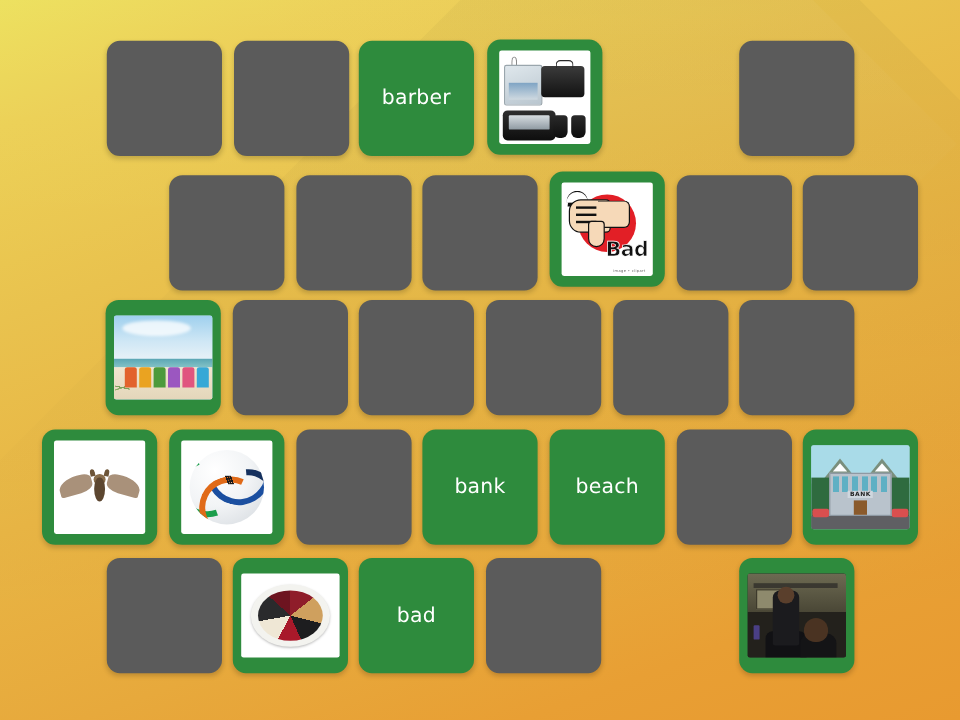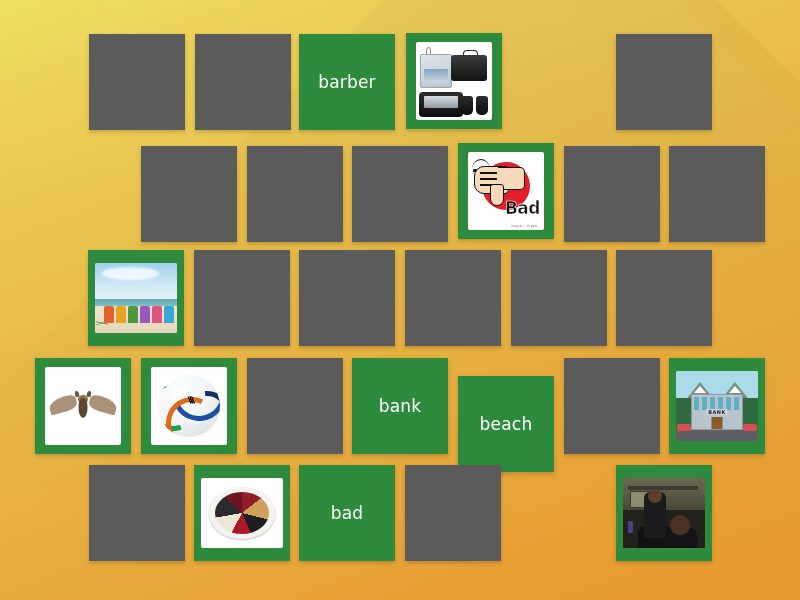--- a/index.html
+++ b/index.html
@@ -34,21 +34,21 @@
 
   #game-board {
     position: absolute;
     inset: 0;
   }
 
   .tile {
     position: absolute;
     width: 96px;
     height: 96px;
-    border-radius: 0;
+    border-radius: 11px;
     box-sizing: border-box;
     box-shadow: 0 2px 4px rgba(0,0,0,0.18);
     display: flex;
     align-items: center;
     justify-content: center;
     overflow: hidden;
   }
   .tile.face-down {
     background: #5b5b5b;
   }
@@ -440,21 +440,21 @@
       </div>
     </div>
   </div>
 
   <div class="tile face-down" style="left:247px; top:358px;"></div>
 
   <div class="tile face-up" style="left:352px; top:358px;">
     <span class="tile-word">bank</span>
   </div>
 
-  <div class="tile face-up" style="left:458px; top:376px;">
+  <div class="tile face-up" style="left:458px; top:358px;">
     <span class="tile-word">beach</span>
   </div>
 
   <div class="tile face-down" style="left:564px; top:358px;"></div>
 
   <div class="tile face-up" style="left:669px; top:358px;">
     <div class="tile-photo pic-bank">
       <div class="bsky"></div>
       <div class="mtn1"></div>
       <div class="mtn2"></div>

